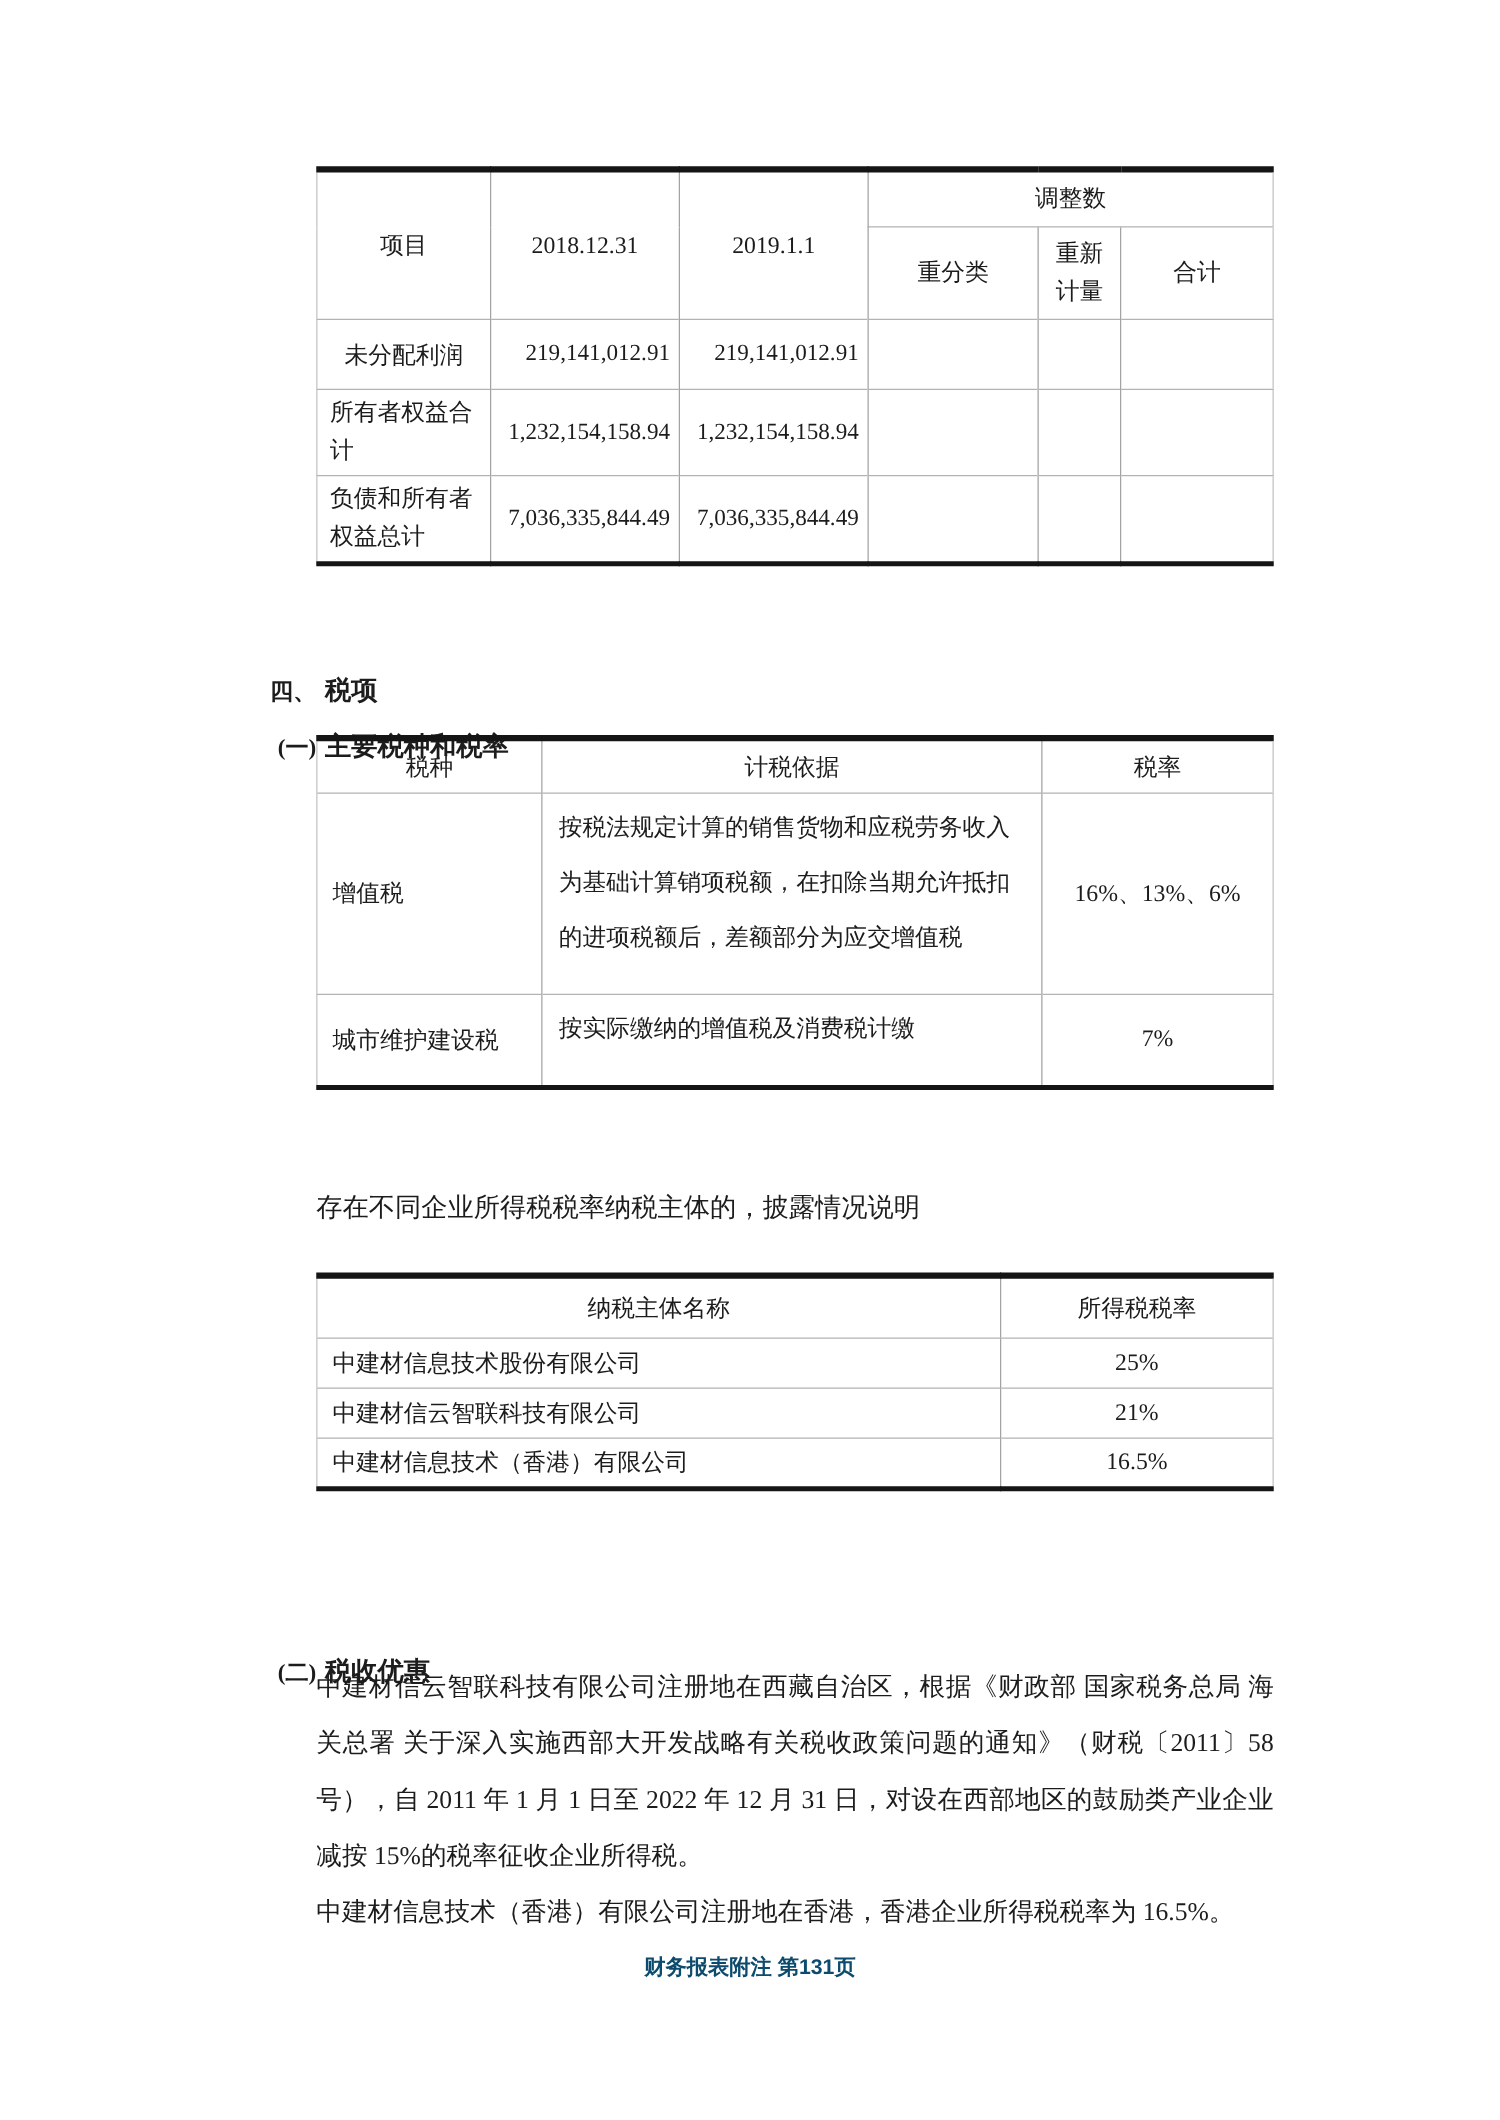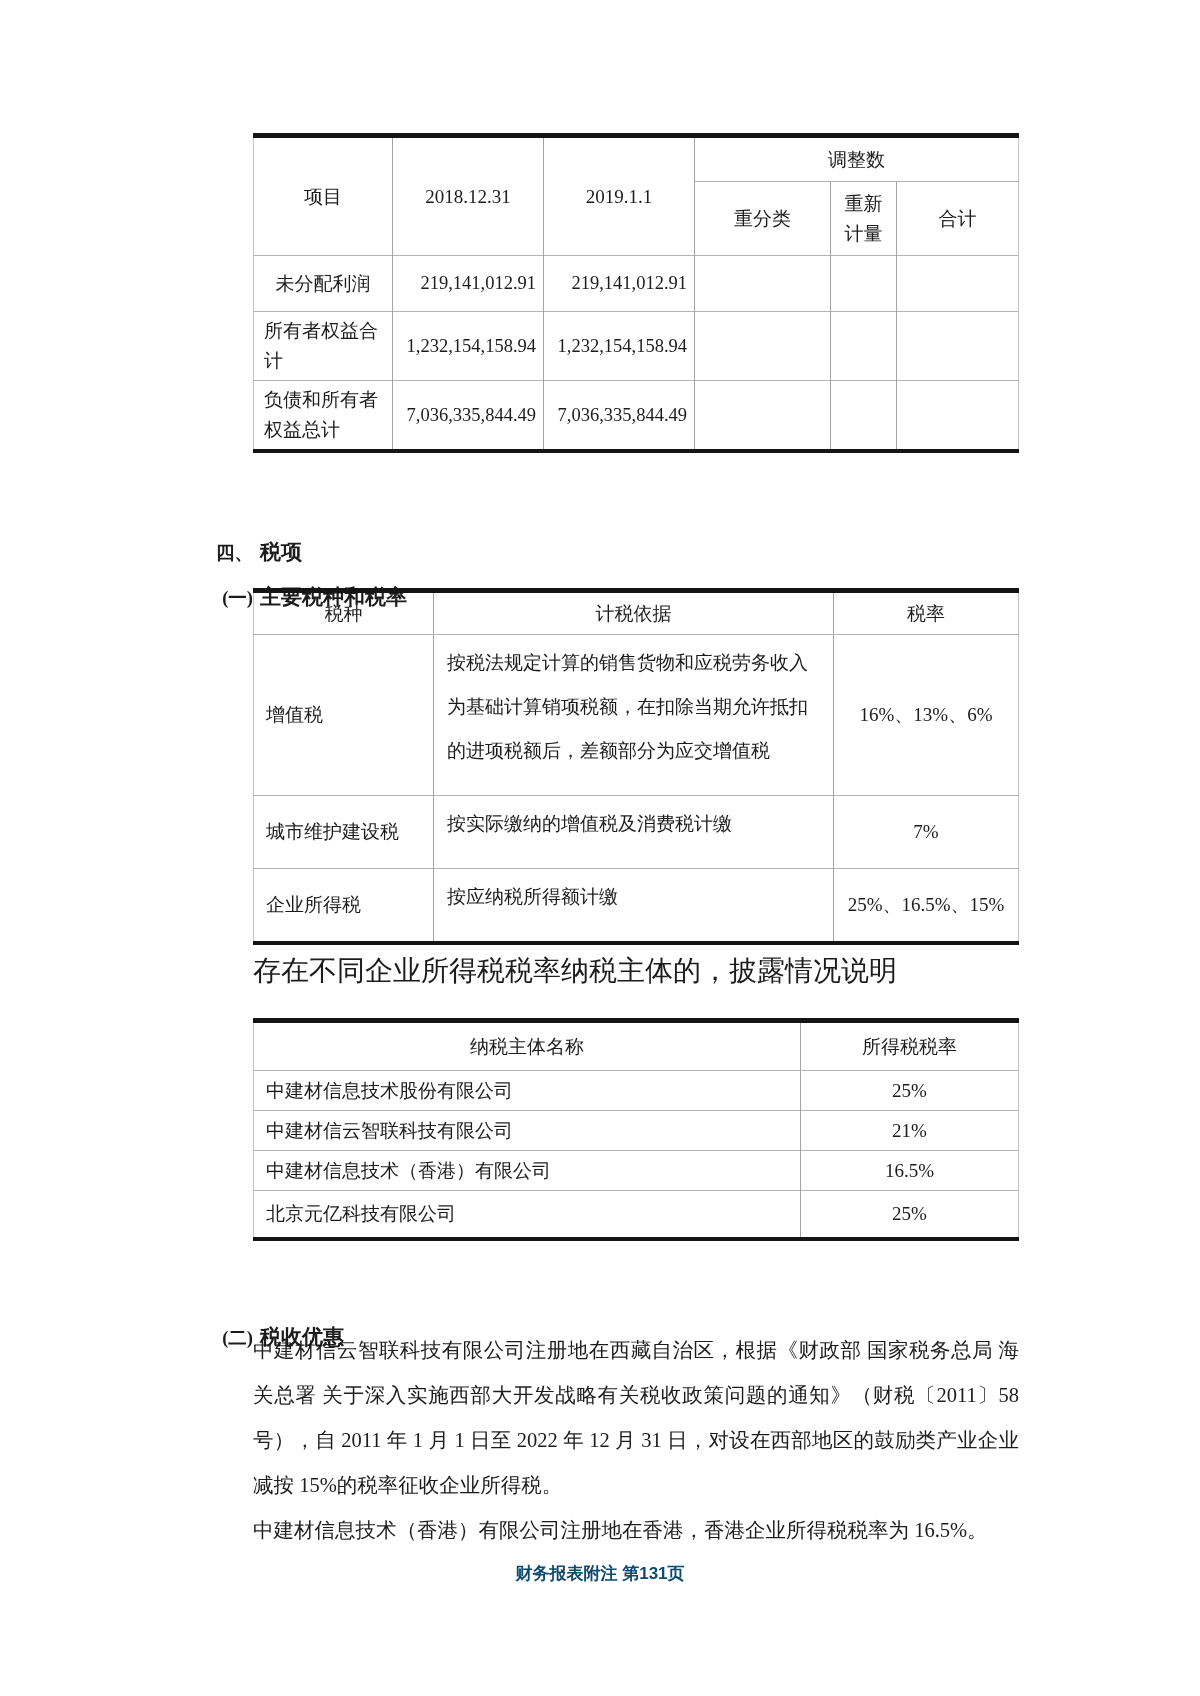--- a/index.html
+++ b/index.html
@@ -39,21 +39,21 @@
   .tbl-tax .ttype { text-align:left; padding-left:12px; }
 
   
   .tbl-entity { top:1018px; }
   .tbl-entity thead th { border-bottom:1px solid #b3b3b3; }
   .tbl-entity .ename { text-align:left; padding-left:12px; }
 
   
   .section { position:absolute; left:178px; font-size:21px; font-weight:bold; white-space:nowrap;margin-top:38px; }
   .section .num { display:inline-block; width:75px; font-weight:bold; }
-  .note { position:absolute; left:253px; top:952px; font-size:28px; }
+  .note { position:absolute; left:253px; top:952px; font-size:21px; }
   .paras { position:absolute; left:253px; top:1328px; width:766px; font-size:20.5px; line-height:45px; }
   .paras p { margin:0; text-align:justify; text-justify:inter-character; }
   .footer {
     position:absolute; left:0; right:0; top:1562px; text-align:center;
     font-family:"Liberation Sans","DejaVu Sans",sans-serif; font-size:17px; font-weight:600; color:#0c4a6e;
   }
 </style>
 </head>
 <body>
 
@@ -134,25 +134,20 @@
       <tr style="height:136px">
         <td class="ttype">增值税</td>
         <td class="basis">按税法规定计算的销售货物和应税劳务收入为基础计算销项税额，在扣除当期允许抵扣的进项税额后，差额部分为应交增值税</td>
         <td class="c">16%、13%、6%</td>
       </tr>
       <tr style="height:48px">
         <td class="ttype">城市维护建设税</td>
         <td class="basis">按实际缴纳的增值税及消费税计缴</td>
         <td class="c">7%</td>
       </tr>
-      <tr style="height:48px">
-        <td class="ttype">企业所得税</td>
-        <td class="basis">按应纳税所得额计缴</td>
-        <td class="c">25%、16.5%、15%</td>
-      </tr>
     </tbody>
   </table>
 
   <div class="note">存在不同企业所得税税率纳税主体的，披露情况说明</div>
 
   <table class="tbl tbl-entity">
     <colgroup>
       <col style="width:547px">
         <col style="width:218px">
     </colgroup>
@@ -168,24 +163,20 @@
         <td class="c">25%</td>
       </tr>
       <tr style="height:40px">
         <td class="ename">中建材信云智联科技有限公司</td>
         <td class="c">21%</td>
       </tr>
       <tr style="height:40px">
         <td class="ename">中建材信息技术（香港）有限公司</td>
         <td class="c">16.5%</td>
       </tr>
-      <tr style="height:48px">
-        <td class="ename">北京元亿科技有限公司</td>
-        <td class="c">25%</td>
-      </tr>
     </tbody>
   </table>
 
   <div class="section" style="top:1285px">
     <span class="num">(二)</span><span>税收优惠</span>
   </div>
 
   <div class="paras">
     <p>中建材信云智联科技有限公司注册地在西藏自治区，根据《财政部 国家税务总局 海关总署 关于深入实施西部大开发战略有关税收政策问题的通知》（财税〔2011〕58号），自 2011 年 1 月 1 日至 2022 年 12 月 31 日，对设在西部地区的鼓励类产业企业减按 15%的税率征收企业所得税。</p>
     <p>中建材信息技术（香港）有限公司注册地在香港，香港企业所得税税率为 16.5%。</p>

